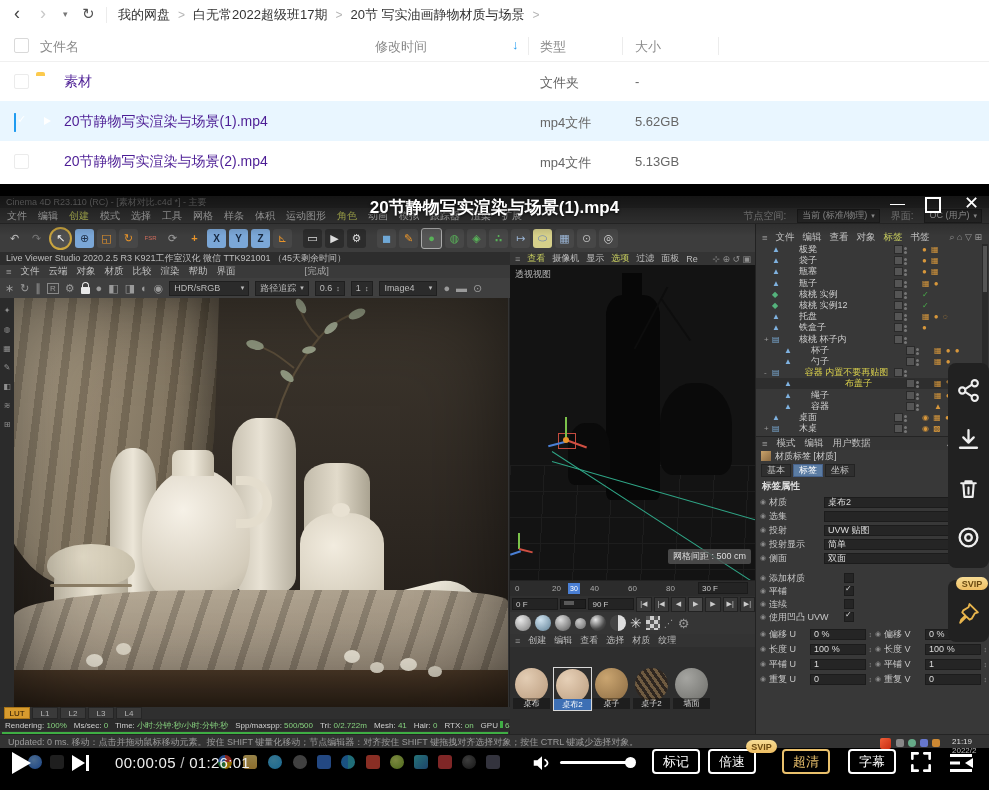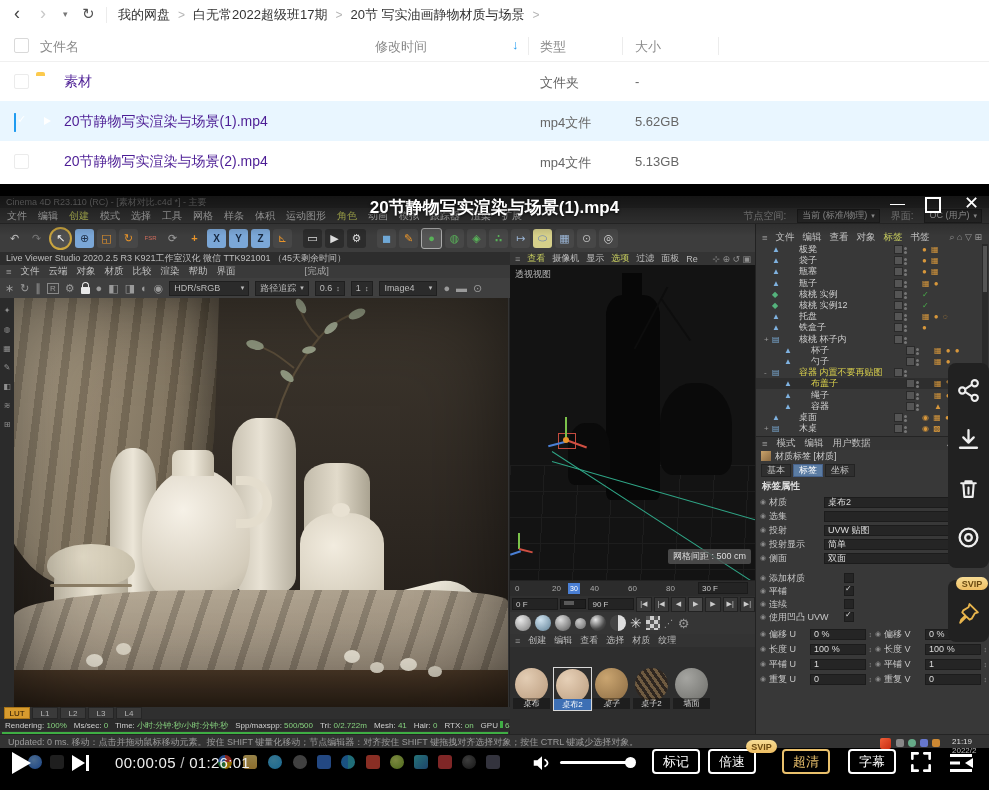--- a/index.html
+++ b/index.html
@@ -74,21 +74,21 @@
   
   .rp{left:755px;top:28px;width:234px;height:510px;background:#383838;border-left:1px solid #222;box-sizing:border-box;}
   .omm{left:0;top:6px;width:234px;height:14px;display:flex;gap:8px;align-items:center;padding-left:6px;font-size:9.5px;color:#c0c0c0;box-sizing:border-box;}
   .omlist{left:0;top:20px;width:234px;height:190px;overflow:hidden;}
   .omr{display:flex;align-items:center;height:11.2px;font-size:9px;padding-left:8px;cursor:pointer;}
   .omr.d1{padding-left:20px;}
   .exp{width:8px;color:#9a9a9a;font-size:8px;}
   .og{width:11px;font-size:8px;color:#7fb2e0;}
   .og.grn{color:#54b37c;}
   .ol{width:95px;overflow:hidden;white-space:nowrap;color:#cfcfcf;margin-left:16px;}
-  .ol.sel{color:#d8cf4c;}
+  .ol.sel{color:#d8cf4c;text-align:center;}
   .omchk{width:7px;height:7px;background:#555;border:1px solid #2a2a2a;margin-right:3px;position:relative;}
   .omchk::after{content:"";position:absolute;left:9px;top:1px;width:3px;height:3px;background:#777;border-radius:50%;box-shadow:0 4px 0 #777;}
   .tg{flex:1;margin-left:16px;font-size:8px;letter-spacing:1px;color:#d7973b;white-space:nowrap;overflow:hidden;}
   .tg.gr{color:#49b04a;}
   .omsb{left:226px;top:20px;width:6px;height:190px;background:#2a2a2a;}
   .omsb::after{content:"";position:absolute;left:1px;top:2px;width:4px;height:46px;background:#555;}
   .amh{left:0;top:212px;width:234px;height:14px;background:#353535;border-top:1px solid #242424;display:flex;gap:9px;align-items:center;padding-left:6px;font-size:9.5px;color:#c0c0c0;box-sizing:border-box;}
   .amt{left:0;top:226px;width:234px;height:12px;display:flex;gap:4px;align-items:center;padding-left:5px;font-size:9px;color:#cfcfcf;}
   .tabs{left:0;top:240px;width:234px;height:13px;display:flex;gap:2px;padding-left:5px;}
   .tab{height:11px;background:#2f2f2f;border:1px solid #232323;color:#c0c0c0;font-size:9px;display:flex;align-items:center;padding:0 5px;cursor:pointer;}
@@ -432,21 +432,21 @@
       </div>
       <div class="a thumbs">
         <div class="thumb" style="left:3px;">
           <div class="tball" style="background:radial-gradient(circle at 35% 30%,#e3cdb4,#b99a7c);"></div>
           <span class="tlab">桌布</span>
         </div>
         <div class="thumb" style="left:43px;border:1px solid #d8d8d8;">
           <div class="tball" style="background:radial-gradient(circle at 35% 30%,#e6d0b7,#bb9c7e);"></div>
           <span class="tlab on">桌布2</span>
         </div>
-        <div class="thumb" style="left:83px;font-style:italic;">
+        <div class="thumb" style="left:83px;">
           <div class="tball" style="background:radial-gradient(circle at 35% 30%,#caa570,#8a6a42);"></div>
           <span class="tlab">桌子</span>
         </div>
         <div class="thumb" style="left:123px;">
           <div class="tball" style="background:repeating-linear-gradient(55deg,#2e2620 0 3px,#6e5a40 3px 6px);border-radius:50%;"></div>
           <span class="tlab">桌子2</span>
         </div>
         <div class="thumb" style="left:163px;">
           <div class="tball" style="background:radial-gradient(circle at 35% 30%,#a5a5a1,#6e6e6a);"></div>
           <span class="tlab">墙面</span>

